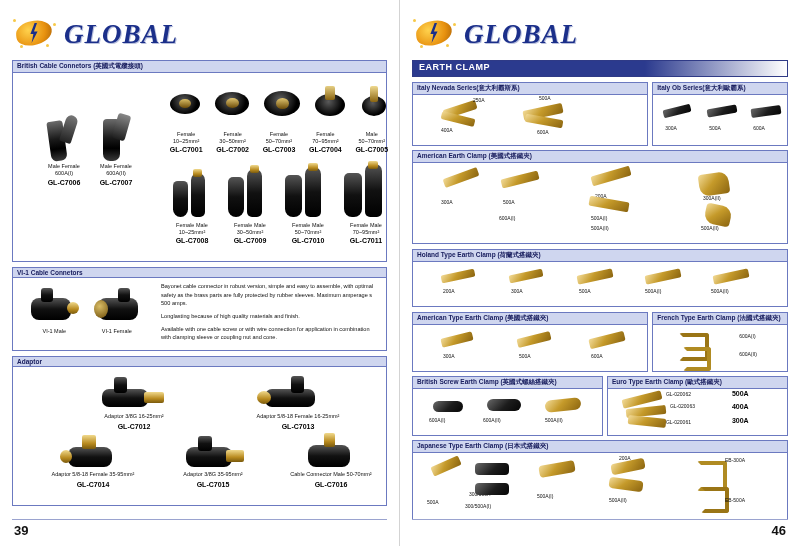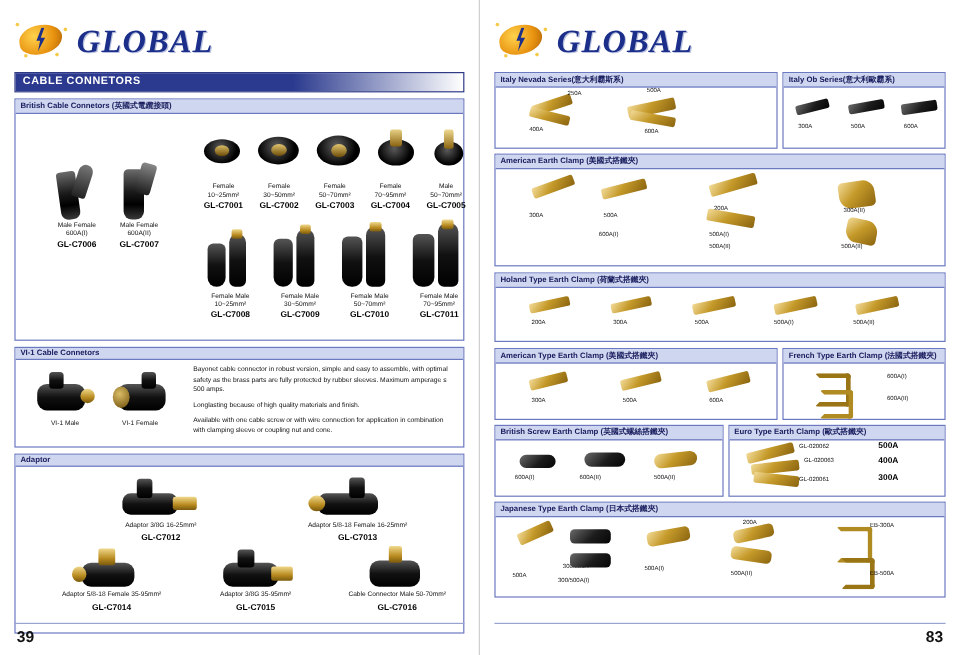--- a/index.html
+++ b/index.html
@@ -130,23 +130,20 @@
         <div class="blob"></div>
         <div class="bolt"></div>
         <div class="spark s1"></div>
           <div class="spark s2"></div>
         <div class="spark s3"></div>
           <div class="spark s4"></div>
       </div>
       <div class="brand">GLOBAL</div>
     </div>
 
-    <div class="banner">
-      <div class="title">CABLE CONNETORS</div>
-    </div>
 
     <div class="block" style="height:200px;">
       <div class="bhead">British Cable Connetors (英國式電纜接頭)</div>
       <div class="bbody" style="height:184px;position:relative;">
 
         <div class="abs" style="left:30px;top:38px;">
           <div class="art" style="width:42px;height:52px;position:relative;">
             <div class="abs barrel" style="left:6px;top:10px;width:16px;height:40px;transform:rotate(-8deg);border-radius:3px 3px 6px 6px;"></div>
             <div class="abs barrel" style="left:20px;top:4px;width:12px;height:28px;transform:rotate(18deg);border-radius:6px 6px 2px 2px;background:linear-gradient(to bottom,#777,#222);"></div>
           </div>
@@ -391,20 +388,23 @@
         <div class="blob"></div>
         <div class="bolt"></div>
         <div class="spark s1"></div>
           <div class="spark s2"></div>
         <div class="spark s3"></div>
           <div class="spark s4"></div>
       </div>
       <div class="brand">GLOBAL</div>
     </div>
 
+    <div class="banner">
+      <div class="title">EARTH CLAMP</div>
+    </div>
 
     <div class="gridwrap" style="margin-bottom:4px;">
       <div class="block" style="width:238px;height:62px;margin:0;">
         <div class="bhead">Italy Nevada Series(意大利霸斯系)</div>
         <div class="bbody" style="height:46px;position:relative;">
           <div class="abs clamp-gold" style="left:30px;top:10px;width:34px;height:9px;transform:rotate(-18deg);"></div>
           <div class="abs clamp-gold" style="left:28px;top:20px;width:34px;height:8px;transform:rotate(14deg);"></div>
           <div class="abs label-sm" style="left:60px;top:2px;">250A</div>
           <div class="abs label-sm" style="left:28px;top:32px;">400A</div>
           <div class="abs clamp-gold" style="left:110px;top:12px;width:40px;height:10px;transform:rotate(-12deg);"></div>
@@ -529,16 +529,16 @@
         <div class="abs clamp-gold" style="left:196px;top:26px;width:34px;height:11px;transform:rotate(8deg);border-radius:4px;"></div>
         <div class="abs label-sm" style="left:196px;top:44px;">500A(II)</div>
         <div class="abs" style="left:284px;top:8px;width:22px;height:22px;border:4px solid #b08b22;border-left-color:transparent;border-radius:3px;"></div>
         <div class="abs label-sm" style="left:312px;top:4px;">EB-300A</div>
         <div class="abs" style="left:288px;top:34px;width:20px;height:18px;border:4px solid #9a7516;border-left-color:transparent;border-radius:3px;"></div>
         <div class="abs label-sm" style="left:312px;top:44px;">EB-500A</div>
       </div>
     </div>
 
     <div class="footrule"></div>
-    <div class="pagenum r">83</div>
+    <div class="pagenum r">46</div>
   </div>
 
 </div>
 
 </body></html>

